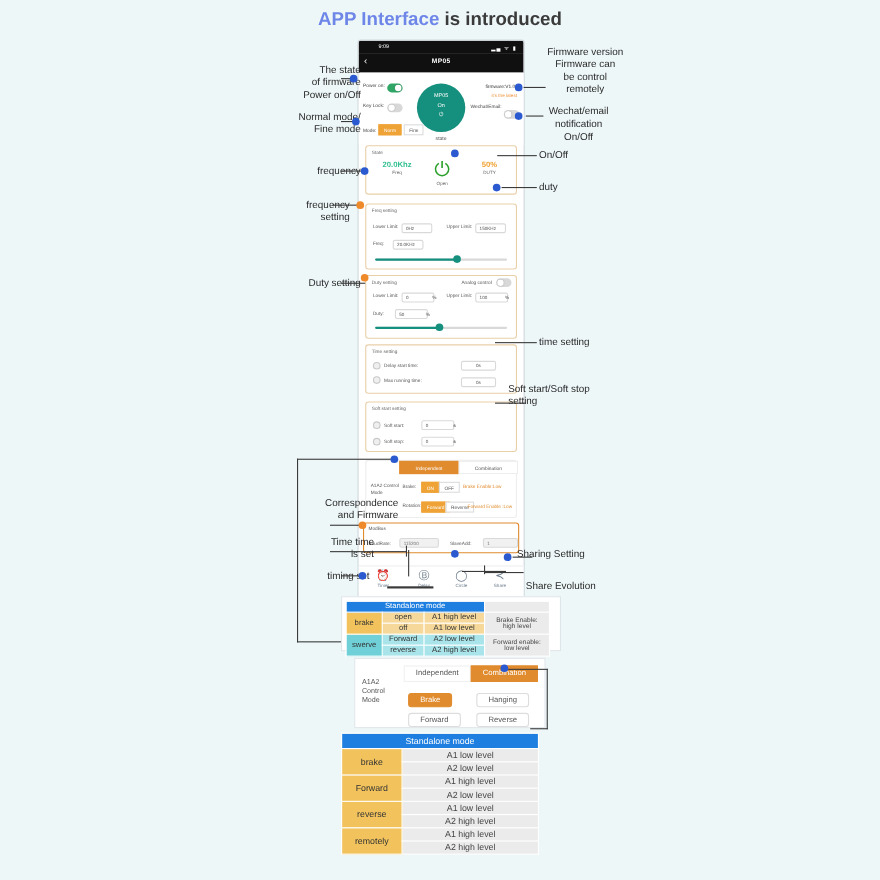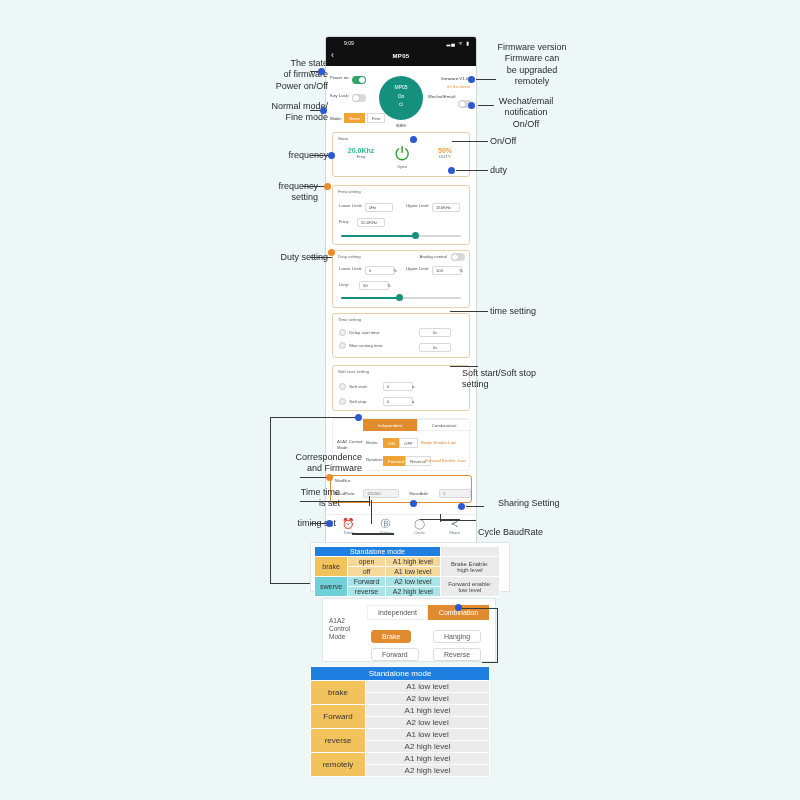--- a/index.html
+++ b/index.html
@@ -158,20 +158,23 @@
     display:inline-block;font-size:7px;border:1px solid #ddd;border-radius:3px;
     padding:2px 10px;color:#555;background:#fff;
   }
   .cbtn.sel{background:#e08b2e;color:#fff;border-color:#e08b2e;}
 </style>
 </head>
 <body>
 
 <div class="stage">
 
+  <div class="title">
+    <span class="blue">APP Interface</span><span> is introduced</span>
+  </div>
 
   <div class="phone">
 
     <div class="statusbar">
       <span class="clock">9:09</span>
       <span class="icons">▂▄ ᯤ ▮</span>
     </div>
 
     <div class="navbar">
       <span class="back">‹</span>
@@ -376,21 +379,21 @@
 is set</div>
   <div class="line" style="left:300px;top:501px;width:70px;"></div>
   <div class="vline" style="left:369px;top:496px;height:10px;"></div>
 
   <div class="anno r" style="left:256px;top:518px;width:80px;">timing set</div>
   <div class="line" style="left:310px;top:523px;width:20px;"></div>
   <div class="dot" style="left:326px;top:520px;"></div>
 
   <div class="anno c" style="left:472px;top:42px;width:120px;white-space:pre-line;">Firmware version
 Firmware can
-be upgraded
+be control
 remotely</div>
   <div class="line" style="left:476px;top:79px;width:20px;"></div>
   <div class="dot" style="left:468px;top:76px;"></div>
 
   <div class="anno c" style="left:476px;top:96px;width:100px;white-space:pre-line;">Wechat/email
 notification
 On/Off</div>
   <div class="line" style="left:478px;top:105px;width:16px;"></div>
   <div class="dot" style="left:468px;top:102px;"></div>
 
@@ -398,29 +401,29 @@
   <div class="line" style="left:452px;top:141px;width:36px;"></div>
   <div class="dot" style="left:410px;top:136px;"></div>
 
   <div class="anno l" style="left:490px;top:165px;width:90px;">duty</div>
   <div class="line" style="left:456px;top:170px;width:32px;"></div>
   <div class="dot" style="left:448px;top:167px;"></div>
 
   <div class="anno l" style="left:490px;top:306px;width:90px;">time setting</div>
   <div class="line" style="left:450px;top:311px;width:38px;"></div>
 
-  <div class="anno l" style="left:462px;top:348px;width:130px;white-space:pre-line;margin-top:20px;">Soft start/Soft stop
+  <div class="anno l" style="left:462px;top:348px;width:130px;white-space:pre-line;">Soft start/Soft stop
 setting</div>
   <div class="line" style="left:450px;top:366px;width:28px;"></div>
 
-  <div class="anno l" style="left:498px;top:498px;width:90px;">Sharing Setting</div>
+  <div class="anno l" style="left:470px;top:498px;width:90px;">Sharing Setting</div>
   <div class="line" style="left:466px;top:506px;width:18px;"></div>
   <div class="dot" style="left:458px;top:503px;"></div>
 
-  <div class="anno l" style="left:478px;top:527px;width:100px;">Cycle BaudRate</div>
+  <div class="anno l" style="left:478px;top:527px;width:100px;">Share Evolution</div>
   <div class="line" style="left:440px;top:520px;width:36px;"></div>
   <div class="vline" style="left:440px;top:514px;height:8px;"></div>
 
   <div class="vline" style="left:270px;top:417px;height:167px;"></div>
   <div class="line" style="left:270px;top:417px;width:88px;"></div>
   <div class="dot" style="left:355px;top:414px;"></div>
   <div class="line" style="left:270px;top:583px;width:42px;"></div>
 
   <div class="vline" style="left:371px;top:500px;height:24px;"></div>
   <div class="line" style="left:352px;top:533px;width:42px;height:2px;"></div>

